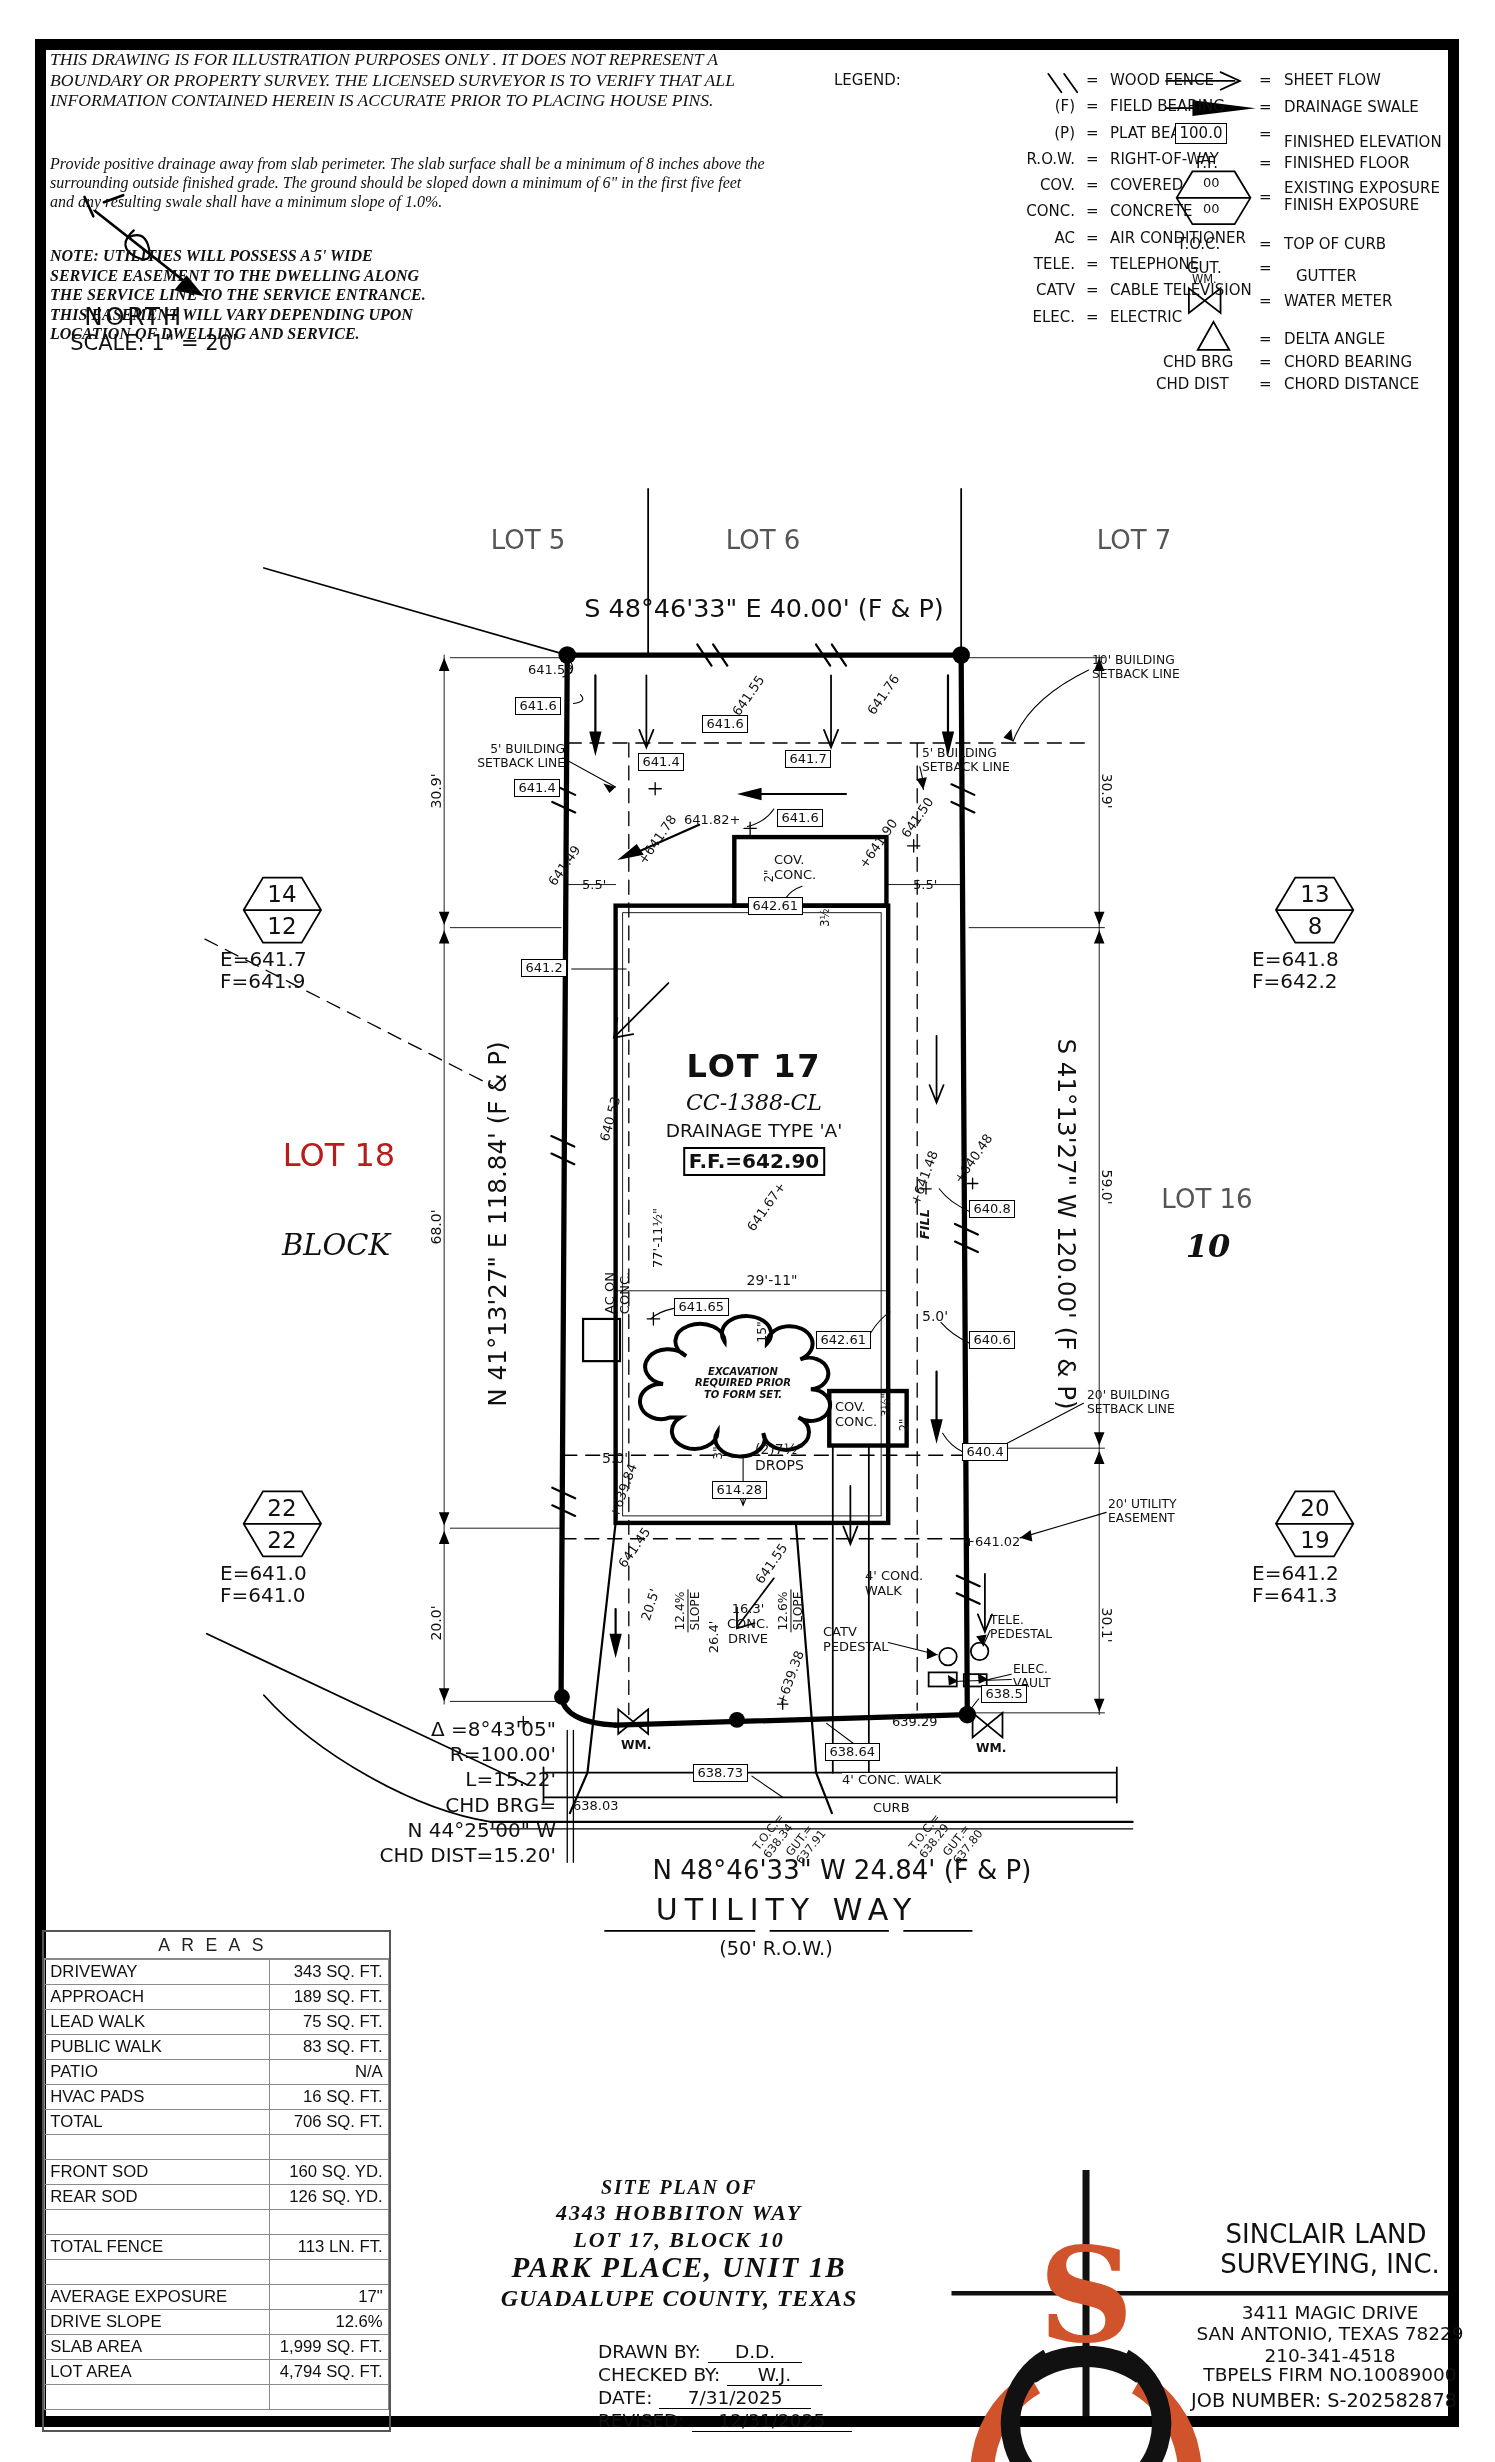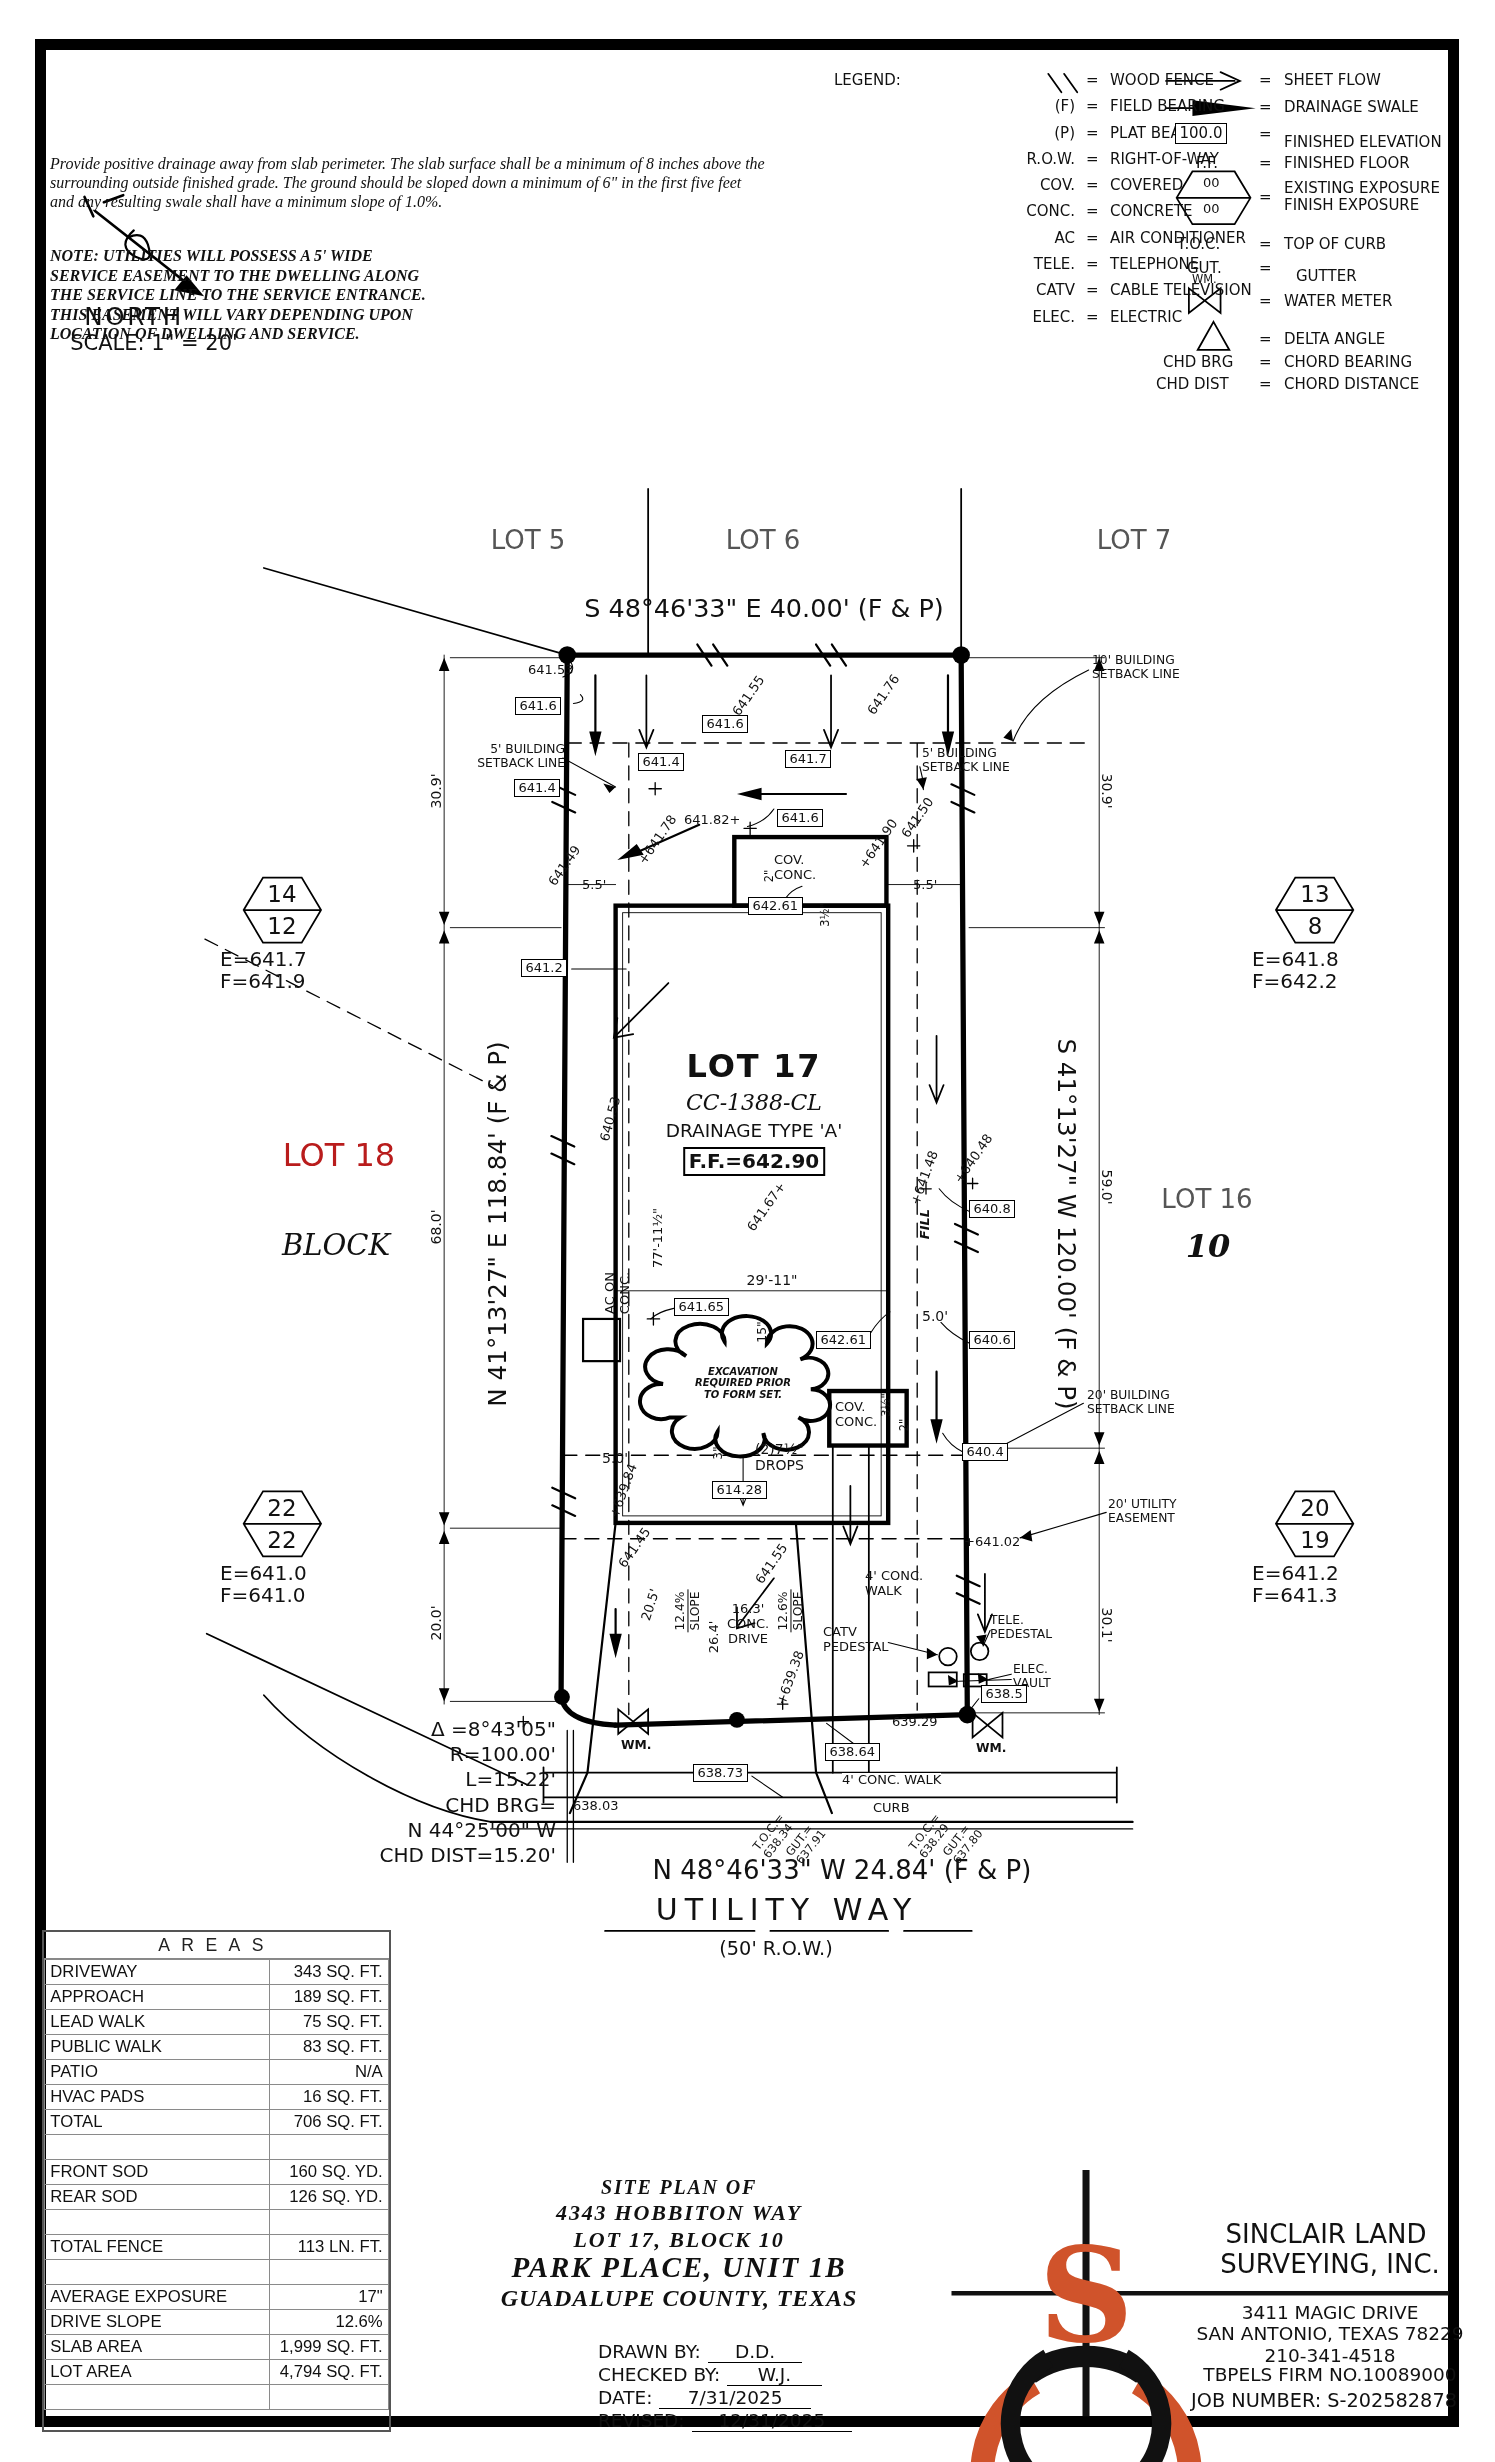--- a/index.html
+++ b/index.html
@@ -148,20 +148,21 @@
         <path stroke-width="2" d="M1326,92 H1404 M1388,82 L1410,92 L1388,102"></path>
         <path stroke-width="2" d="M1326,123 H1356"></path>
         <path fill="#000" stroke="none" d="M1356,114 L1428,123 L1356,132 Z"></path>
         <path stroke-width="2" d="M1338,225 L1356,195 H1404 L1422,225 L1404,255 H1356 Z M1338,225 H1422"></path>
         <path stroke-width="2" d="M1352,328 L1388,356 V328 L1352,356 Z"></path>
         <path stroke-width="2" d="M1380,366 L1398,398 H1362 Z"></path>
       </g>
     </g>
   </svg>
 
+  <div class="L ser" style="left:50px;top:49px;width:704px;font-size:17.6px;font-style:italic;line-height:1.17;">THIS DRAWING IS FOR ILLUSTRATION PURPOSES ONLY . IT DOES NOT REPRESENT A BOUNDARY OR PROPERTY SURVEY. THE LICENSED SURVEYOR IS TO VERIFY THAT ALL INFORMATION CONTAINED HEREIN IS ACCURATE PRIOR TO PLACING HOUSE PINS.</div>
   <div class="L ser" style="left:50px;top:134px;width:717px;font-size:16px;font-style:italic;line-height:1.2;margin-top:20px;">Provide positive drainage away from slab perimeter. The slab surface shall be a minimum of 8 inches above the surrounding outside finished grade. The ground should be sloped down a minimum of 6" in the first five feet and any resulting swale shall have a minimum slope of 1.0%.</div>
   <div class="L ser" style="left:50px;top:246px;width:376px;font-size:16px;font-style:italic;font-weight:bold;line-height:1.22;">NOTE: UTILITIES WILL POSSESS A 5' WIDE SERVICE EASEMENT TO THE DWELLING ALONG THE SERVICE LINE TO THE SERVICE ENTRANCE. THIS EASEMENT WILL VARY DEPENDING UPON LOCATION OF DWELLING AND SERVICE.</div>
 
   <div class="L C" style="left:134px;top:303px;font-size:24.6px;letter-spacing:2.6px;">NORTH</div>
   <div class="L C" style="left:154px;top:332px;font-size:21px;">SCALE: 1" = 20'</div>
 
   <div class="L" style="left:834px;top:72px;font-size:15px;">LEGEND:</div>
   <div class="lr L" style="left:943px;top:98px;width:132px;text-align:right;">(F)</div>
   <div class="lr L" style="left:943px;top:125px;width:132px;text-align:right;">(P)</div>
   <div class="lr L" style="left:943px;top:151px;width:132px;text-align:right;">R.O.W.</div>

